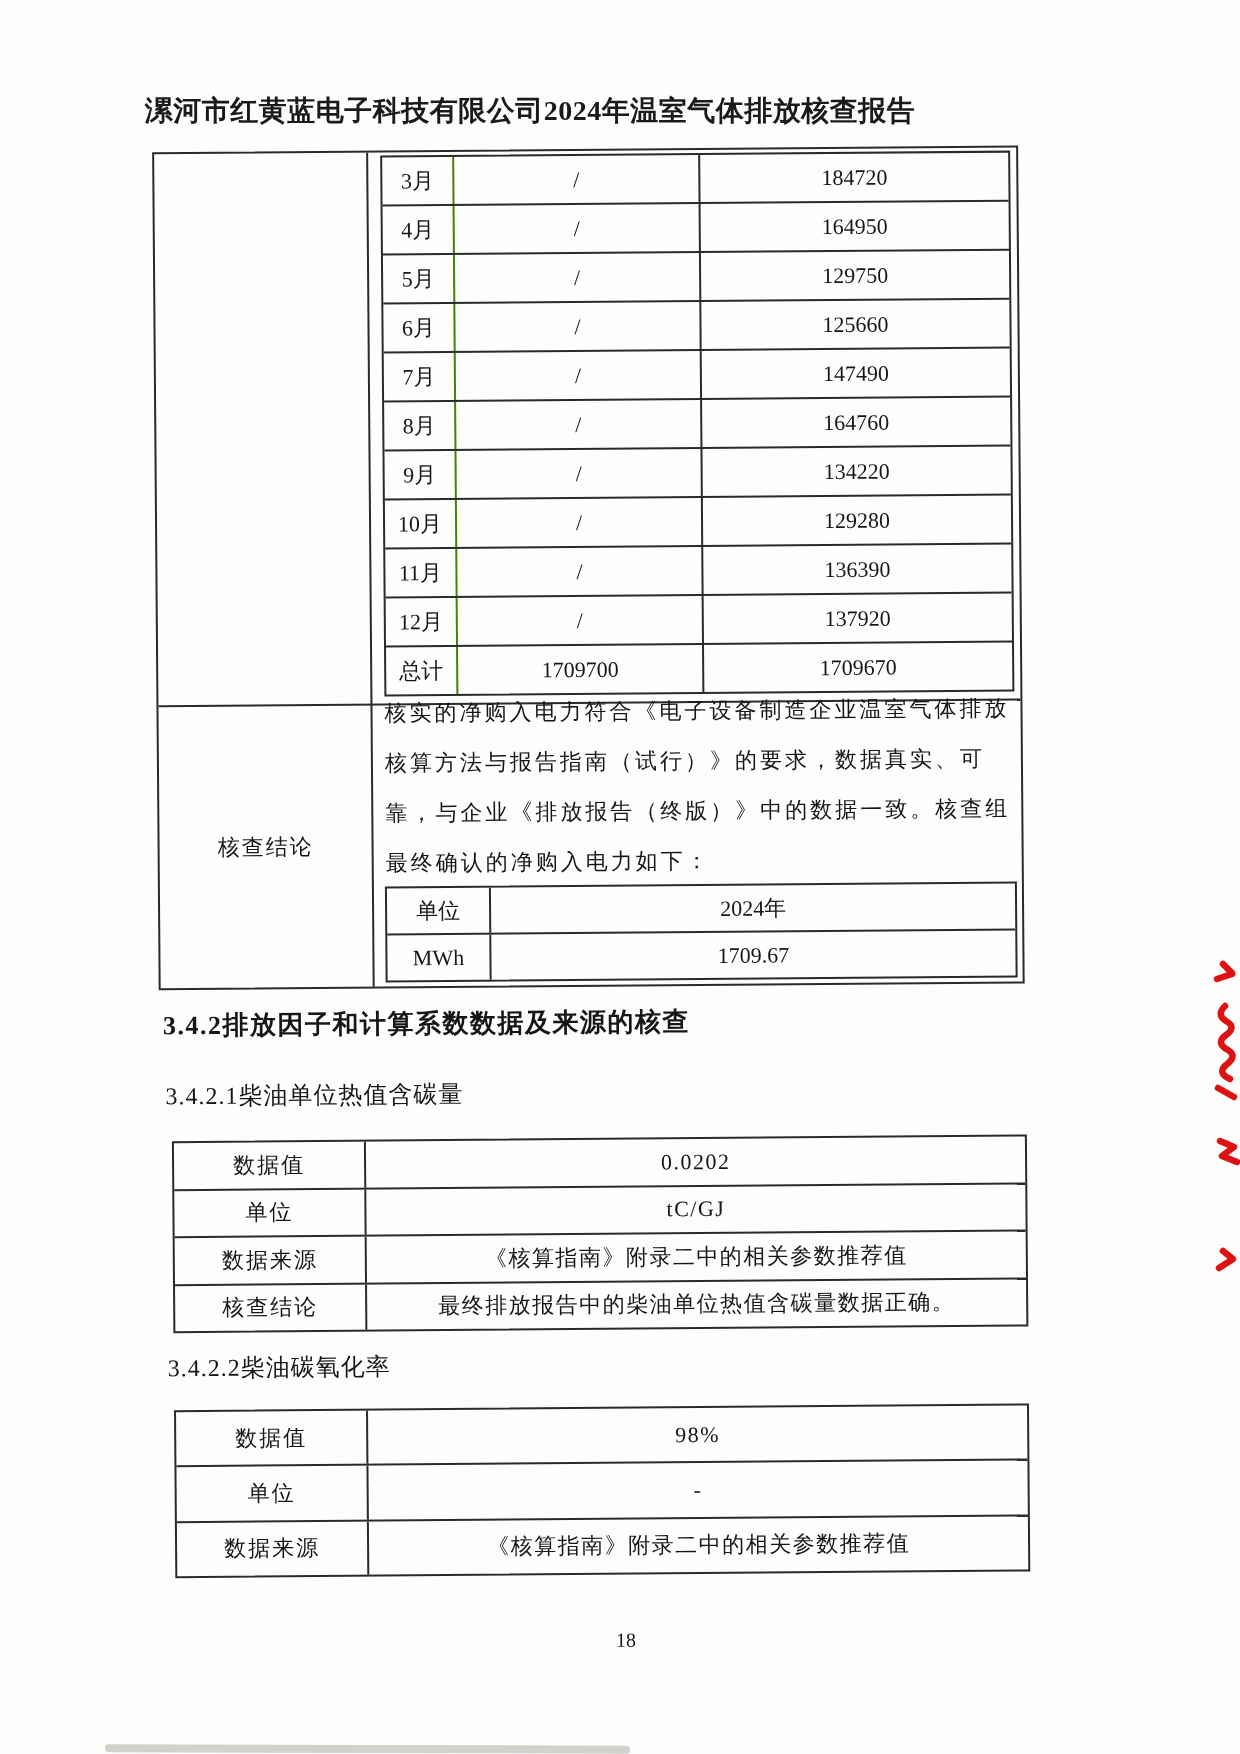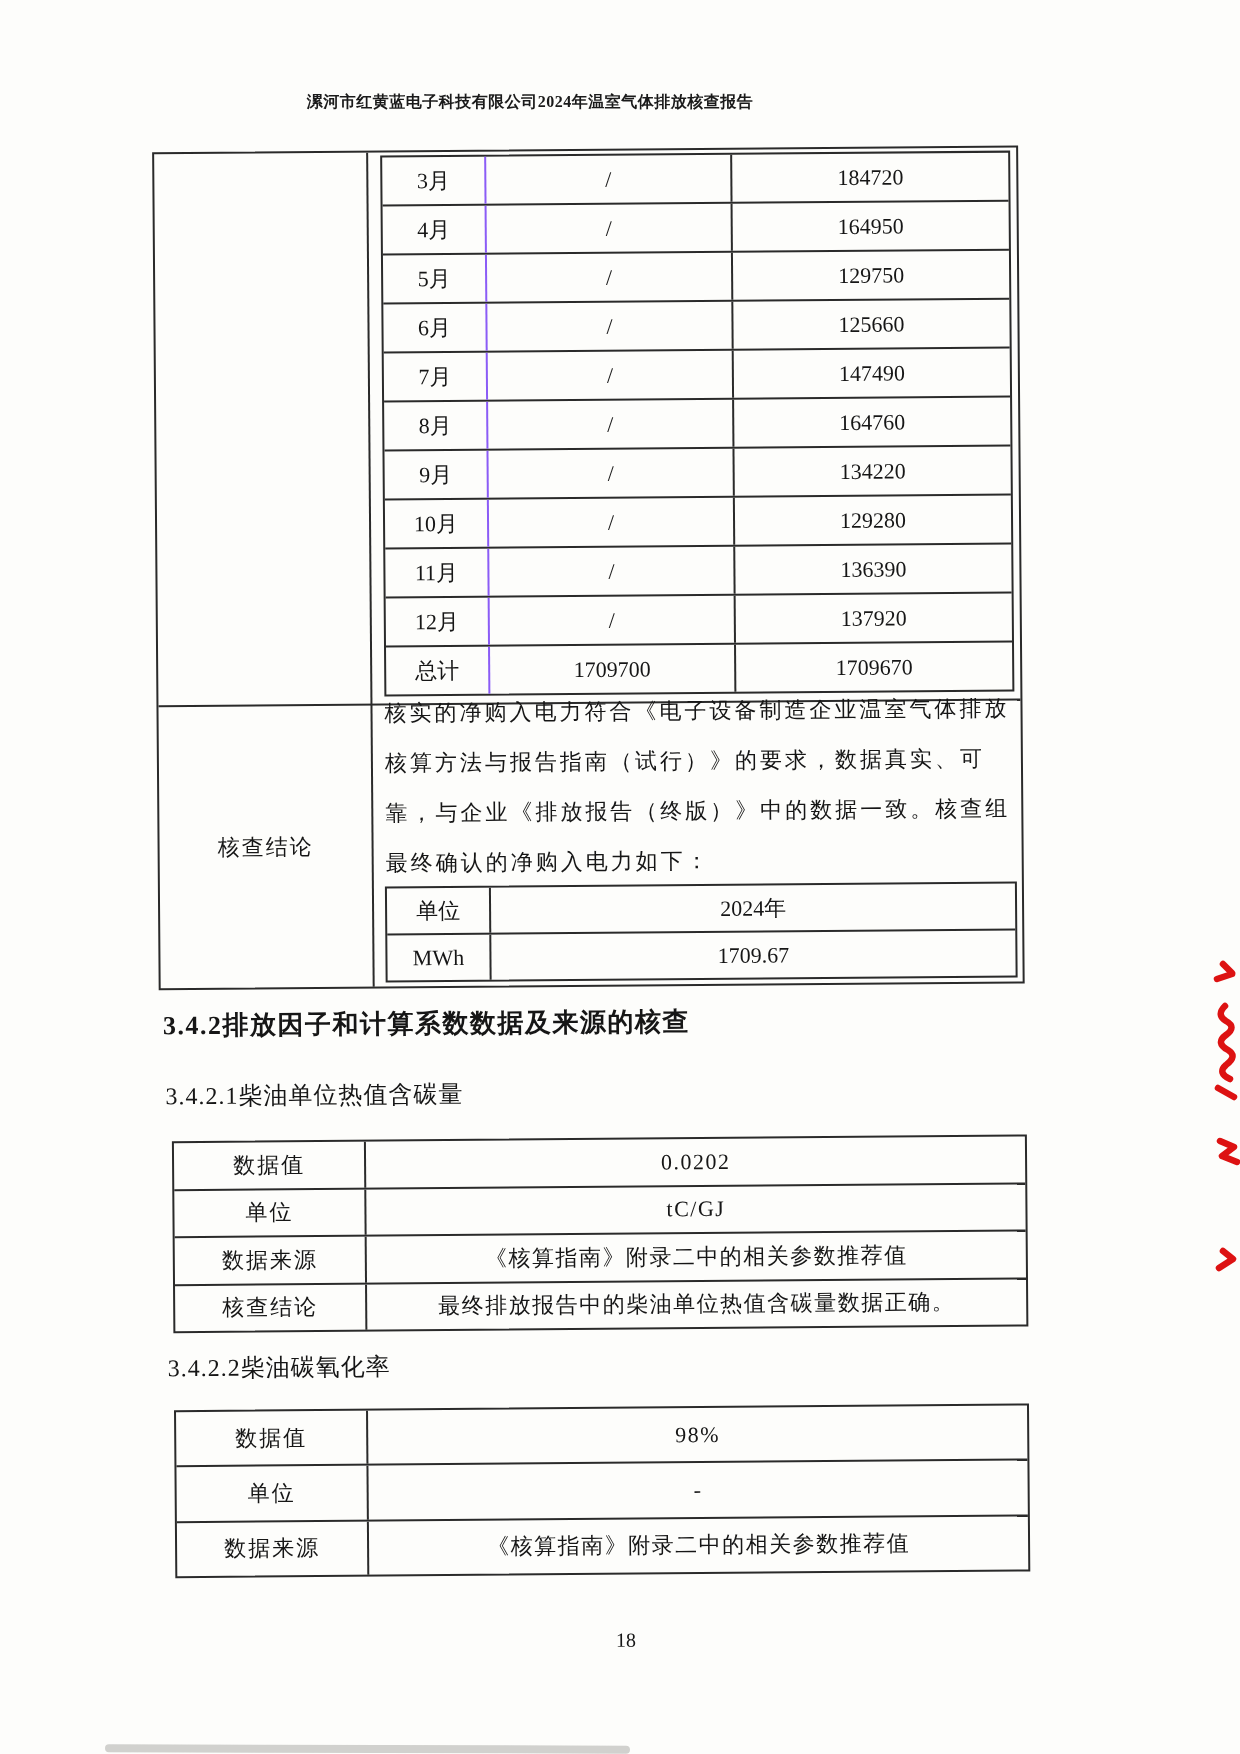--- a/index.html
+++ b/index.html
@@ -3,37 +3,37 @@
 <meta charset="utf-8">
 <style>
   html,body{margin:0;padding:0;background:#e8e8e8;}
   .page{
     position:relative;width:1240px;height:1754px;margin:0 auto;
     background:#fdfdfb;overflow:hidden;
     font-family:"Liberation Serif","DejaVu Serif",serif;color:#161616;
   }
   .title{
     position:absolute;top:92px;left:140px;width:780px;text-align:center;
-    font-size:16px;font-weight:bold;letter-spacing:.5px;color:#1a1a1a;
+    font-size:28px;font-weight:bold;letter-spacing:.5px;color:#1a1a1a;
   }
   .content{position:absolute;left:0;top:0;width:1240px;height:1754px;
     transform:rotate(-.45deg);transform-origin:200px 900px;}
 
   
   .outer{position:absolute;left:158px;top:152px;width:866px;height:838px;
     border:2px solid #2a2a2a;box-sizing:border-box;}
   .outer .vdiv{position:absolute;left:212px;top:0;bottom:0;width:2px;background:#2a2a2a;}
   .outer .hdiv{position:absolute;left:0;right:0;top:551px;height:2px;background:#2a2a2a;}
 
   .mtable{position:absolute;left:226px;top:3px;width:630px;height:541px;
     border:2px solid #2a2a2a;box-sizing:border-box;display:flex;flex-direction:column;background:#fdfdfb;}
   .mrow{flex:1;display:flex;border-bottom:2px solid #2a2a2a;}
   .mrow:last-child{border-bottom:none;}
   .mc{display:flex;align-items:center;justify-content:center;font-size:22px;box-sizing:border-box;}
-  .mc1{width:104px;border-right:2px solid #8b5cf6;}
+  .mc1{width:72px;border-right:2px solid #4d7c0f;}
   .mc2{width:246px;border-right:2px solid #2a2a2a;}
   .mc3{flex:1;}
 
   .concl-label{position:absolute;left:0;top:551px;width:212px;height:285px;
     display:flex;align-items:center;justify-content:center;font-size:22px;letter-spacing:2px;}
   .concl-text{position:absolute;left:226px;top:536px;width:660px;
     font-size:22px;line-height:50px;letter-spacing:3px;white-space:pre-line;}
 
   .stable{position:absolute;left:225px;top:734px;width:632px;height:96px;
     border:2px solid #2a2a2a;box-sizing:border-box;display:flex;flex-direction:column;background:#fdfdfb;}

